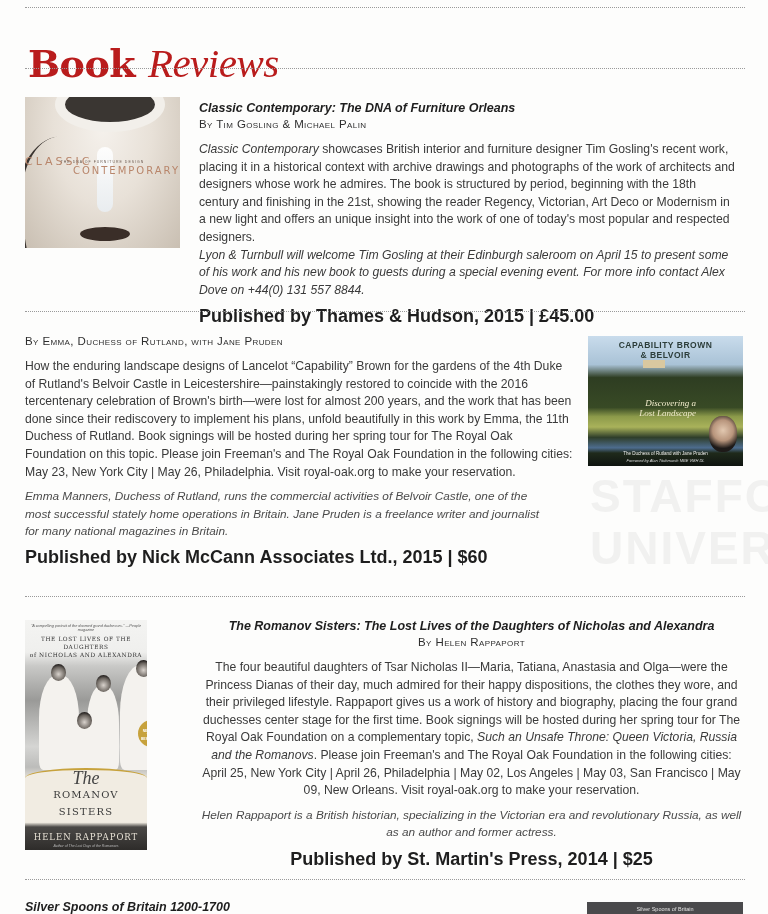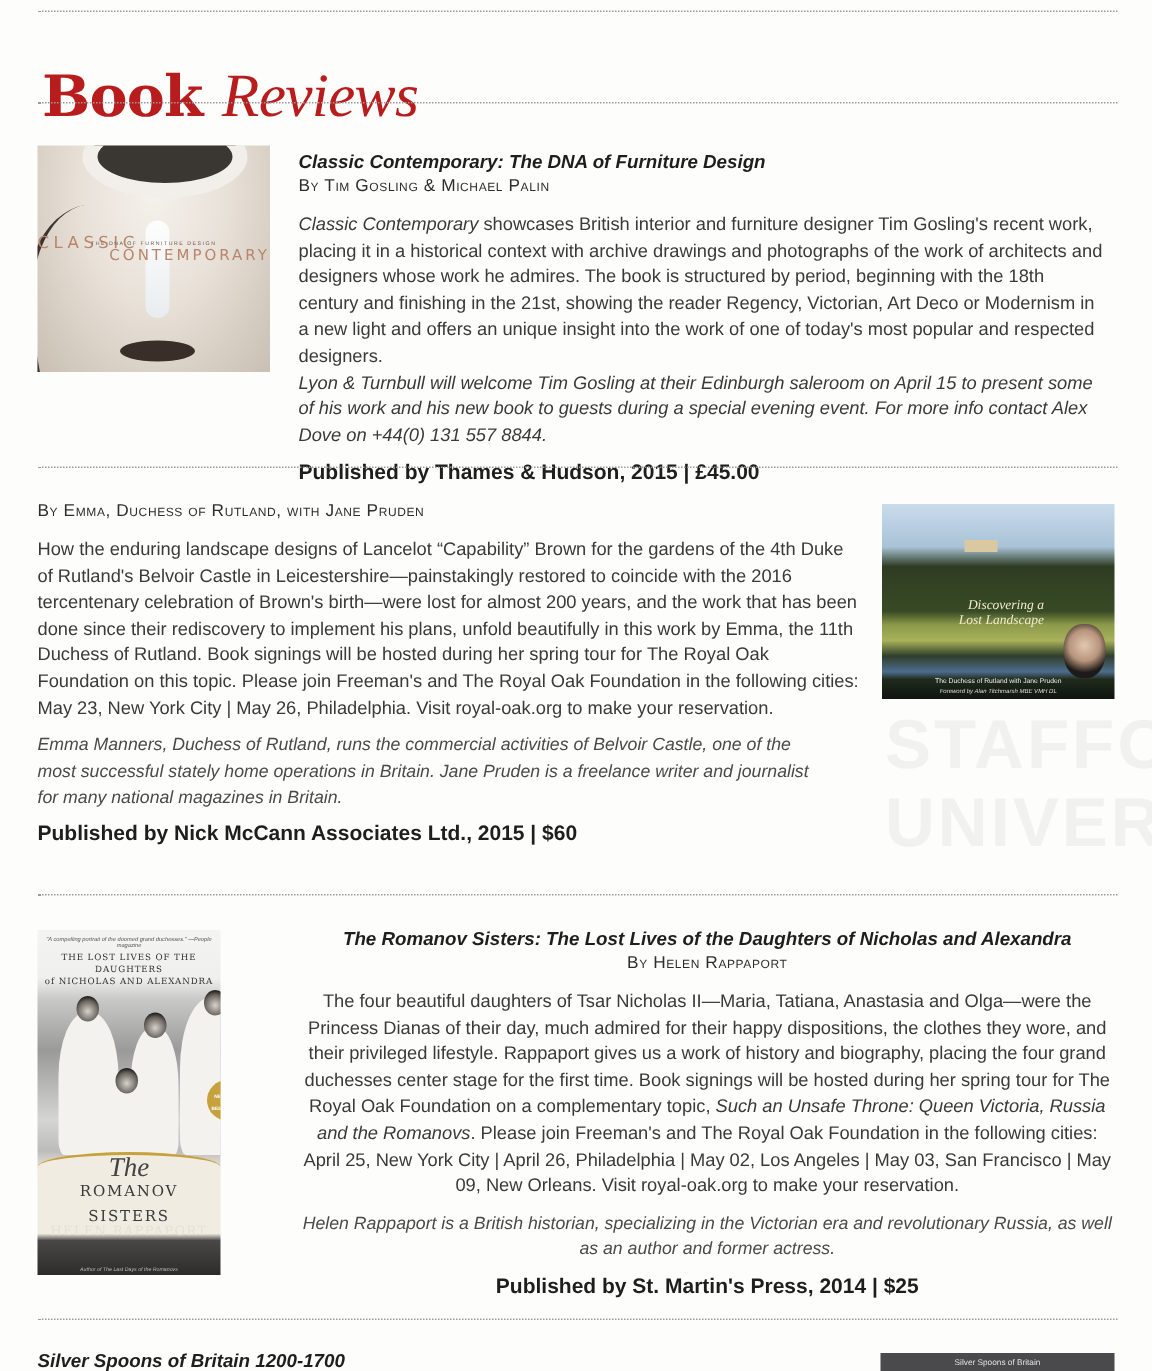--- a/index.html
+++ b/index.html
@@ -11,21 +11,21 @@
   .page-title { position: absolute; left: 28px; top: 12px; font-family: "DejaVu Serif", serif; font-size: 38px; color: #b91c1c; letter-spacing: -0.5px; margin-top: 27px; }
   .page-title .b { font-weight: bold; }
   .page-title .i { font-style: italic; font-family: "Liberation Serif", serif; font-size: 41px; font-weight: normal; }
 
   .review { position: absolute; }
   .book-title { font-style: italic; font-weight: bold; font-size: 12.5px; color: #1e1e1e; line-height: 16px; }
   .byline { font-size: 11.5px; color: #2e2e2e; letter-spacing: 0.4px; font-variant: small-caps; line-height: 17px; margin-bottom: 8px; }
   .body { font-size: 12.2px; line-height: 17.6px; color: #3a3a3a; }
   .body em, .it { font-style: italic; }
   .note { font-size: 11.8px; font-style: italic; line-height: 17.4px; color: #4a4a4a; margin-top: 7px; }
-  .pub { font-weight: bold; font-size: 14px; color: #1e1e1e; margin-top: 7px; }
+  .pub { font-weight: bold; font-size: 18px; color: #1e1e1e; margin-top: 7px; }
 
   .cover { position: absolute; overflow: hidden; }
 
   
   .cover1 { left: 25px; top: 97px; width: 155px; height: 151px;
     background: radial-gradient(ellipse at 50% 20%, #f5f1ec 0%, #e8e1d8 45%, #c9bfb2 100%); }
   .c1-ring { position:absolute; left:30px; top:-20px; width:110px; height:55px; border-radius:50%; border:10px solid #f2efea; background:#3a3632; }
   .c1-stair { position:absolute; left:-10px; top:40px; width:90px; height:140px; border-left:5px solid #3a3430; border-radius:60% 0 0 0; transform:rotate(-10deg); }
   .c1-chand { position:absolute; left:72px; top:50px; width:16px; height:65px; background:linear-gradient(#fff,#e9eef2); border-radius:8px; opacity:.9; }
   .c1-t1 { position:absolute; left:0; right:0; top:58px; text-align:left; font-size:11px; letter-spacing:3px; color:#b8856a; font-family:"DejaVu Sans", sans-serif; }
@@ -47,21 +47,21 @@
   .cover3 { left: 25px; top: 620px; width: 122px; height: 230px;
     background: linear-gradient(#f4f4f2 0%, #efefed 14%, #c9c9c7 20%, #9a9a98 35%, #d5d5d3 55%, #bcbcba 64%, #f1ece2 70%, #f1ece2 88%, #4a4846 90%, #2e2c2a 100%); }
   .c3-q { position:absolute; left:0; right:0; top:4px; text-align:center; font-size:3.8px; font-style:italic; color:#555; }
   .c3-sub { position:absolute; left:0; right:0; top:15px; text-align:center; font-family:"DejaVu Serif", serif; font-size:5.8px; letter-spacing:0.6px; color:#333; line-height:8px; }
   .c3-fig { position:absolute; background:#f4f2ee; border-radius:45% 45% 10% 10%; }
   .c3-head { position:absolute; width:15px; height:17px; border-radius:50%; background:radial-gradient(circle at 50% 60%, #d8d2cc 0%, #6a645e 55%, #2a2624 75%); }
   .c3-badge { position:absolute; left:113px; top:100px; width:27px; height:27px; border-radius:50%; background:#c7a23c; color:#fff; font-size:3.2px; text-align:center; padding-top:9px; line-height:4px; font-weight:bold; }
   .c3-dome { position:absolute; left:0; right:0; top:148px; height:20px; background:#f1ece2; border-radius:50% 50% 0 0; border-top:2px solid #c7a23c; }
   .c3-the { position:absolute; left:0; right:0; top:148px; text-align:center; font-family:"Liberation Serif", serif; font-style:italic; font-size:18px; color:#444; }
   .c3-rom { position:absolute; left:0; right:0; top:166px; text-align:center; font-family:"DejaVu Serif", serif; font-size:10px; letter-spacing:1.2px; color:#3a3a3a; line-height:17px; }
-  .c3-author { position:absolute; left:0; right:0; bottom:24px; text-align:center; font-family:"DejaVu Serif", serif; font-size:8.5px; letter-spacing:1px; color:#e6e0d4; }
+  .c3-author { position:absolute; left:0; right:0; bottom:8px; text-align:center; font-family:"DejaVu Serif", serif; font-size:8.5px; letter-spacing:1px; color:#e6e0d4; }
   .c3-auth2 { position:absolute; left:0; right:0; bottom:2px; text-align:center; font-size:3.5px; color:#bbb; font-style:italic; }
 
   
   .cover4 { left: 587px; top: 902px; width: 156px; height: 20px; background:#4a4a4c; }
   .c4-t { position:absolute; left:0; right:0; top:4px; text-align:center; font-size:5.5px; color:#e2e2e2; }
 
   .faint { position:absolute; left:590px; top:470px; font-family:"Liberation Sans", sans-serif; font-weight:bold; font-size:46px; color:#f1f1f0; letter-spacing:2px; line-height:52px; pointer-events:none; }
 </style>
 </head>
 <body>
@@ -78,34 +78,35 @@
 <div class="cover cover1">
   <div class="c1-ring"></div>
   <div class="c1-stair"></div>
   <div class="c1-chand"></div>
   <div class="c1-t1">CLASSIC</div>
   <div class="c1-t0">THE DNA OF FURNITURE DESIGN</div>
   <div class="c1-t2">CONTEMPORARY</div>
   <div class="c1-table"></div>
 </div>
 <article class="review" style="left:199px; top:100px; width:540px;">
-  <div class="book-title">Classic Contemporary: The DNA of Furniture Design</div>
+  <div class="book-title">Classic Contemporary: The DNA of Furniture Orleans</div>
   <div class="byline">By Tim Gosling &amp; Michael Palin</div>
   <p class="body"><em>Classic Contemporary</em><span> showcases British interior and furniture designer Tim Gosling's recent work, placing it in a historical context with archive drawings and photographs of the work of architects and designers whose work he admires. The book is structured by period, beginning with the 18th century and finishing in the 21st, showing the reader Regency, Victorian, Art Deco or Modernism in a new light and offers an unique insight into the work of one of today's most popular and respected designers.</span><br><em>Lyon &amp; Turnbull will welcome Tim Gosling at their Edinburgh saleroom on April 15 to present some of his work and his new book to guests during a special evening event. For more info contact Alex Dove on +44(0) 131 557 8844.</em></p>
   <div class="pub">Published by Thames &amp; Hudson, 2015 | £45.00</div>
 </article>
 <div class="dots" style="top:311px"></div>
 
 <article class="review" style="left:25px; top:333px; width:548px;">
   <div class="byline">By Emma, Duchess of Rutland, with Jane Pruden</div>
   <p class="body">How the enduring landscape designs of Lancelot “Capability” Brown for the gardens of the 4th Duke of Rutland's Belvoir Castle in Leicestershire—painstakingly restored to coincide with the 2016 tercentenary celebration of Brown's birth—were lost for almost 200 years, and the work that has been done since their rediscovery to implement his plans, unfold beautifully in this work by Emma, the 11th Duchess of Rutland.  Book signings will be hosted during her spring tour for The Royal Oak Foundation on this topic. Please join Freeman's and The Royal Oak Foundation in the following cities: May 23, New York City | May 26, Philadelphia. Visit royal-oak.org to make your reservation.</p>
   <p class="note" style="width:520px">Emma Manners, Duchess of Rutland, runs the commercial activities of Belvoir Castle, one of the most successful stately home operations in Britain. Jane Pruden is a freelance writer and journalist for many national magazines in Britain.</p>
   <div class="pub">Published by Nick McCann Associates Ltd., 2015 | $60</div>
 </article>
 <div class="cover cover2">
+  <div class="c2-title"><span>CAPABILITY BROWN</span><br><span>&amp; BELVOIR</span></div>
   <div class="c2-castle"></div>
   <div class="c2-sub" style="width:60px">Discovering a Lost Landscape</div>
   <div class="c2-face"></div>
   <div class="c2-auth">The Duchess of Rutland with Jane Pruden</div>
   <div class="c2-fw">Foreword by Alan Titchmarsh MBE VMH DL</div>
 </div>
 <div class="dots" style="top:596px"></div>
 
 <div class="cover cover3">
   <div class="c3-q">"A compelling portrait of the doomed grand duchesses." —People magazine</div>

